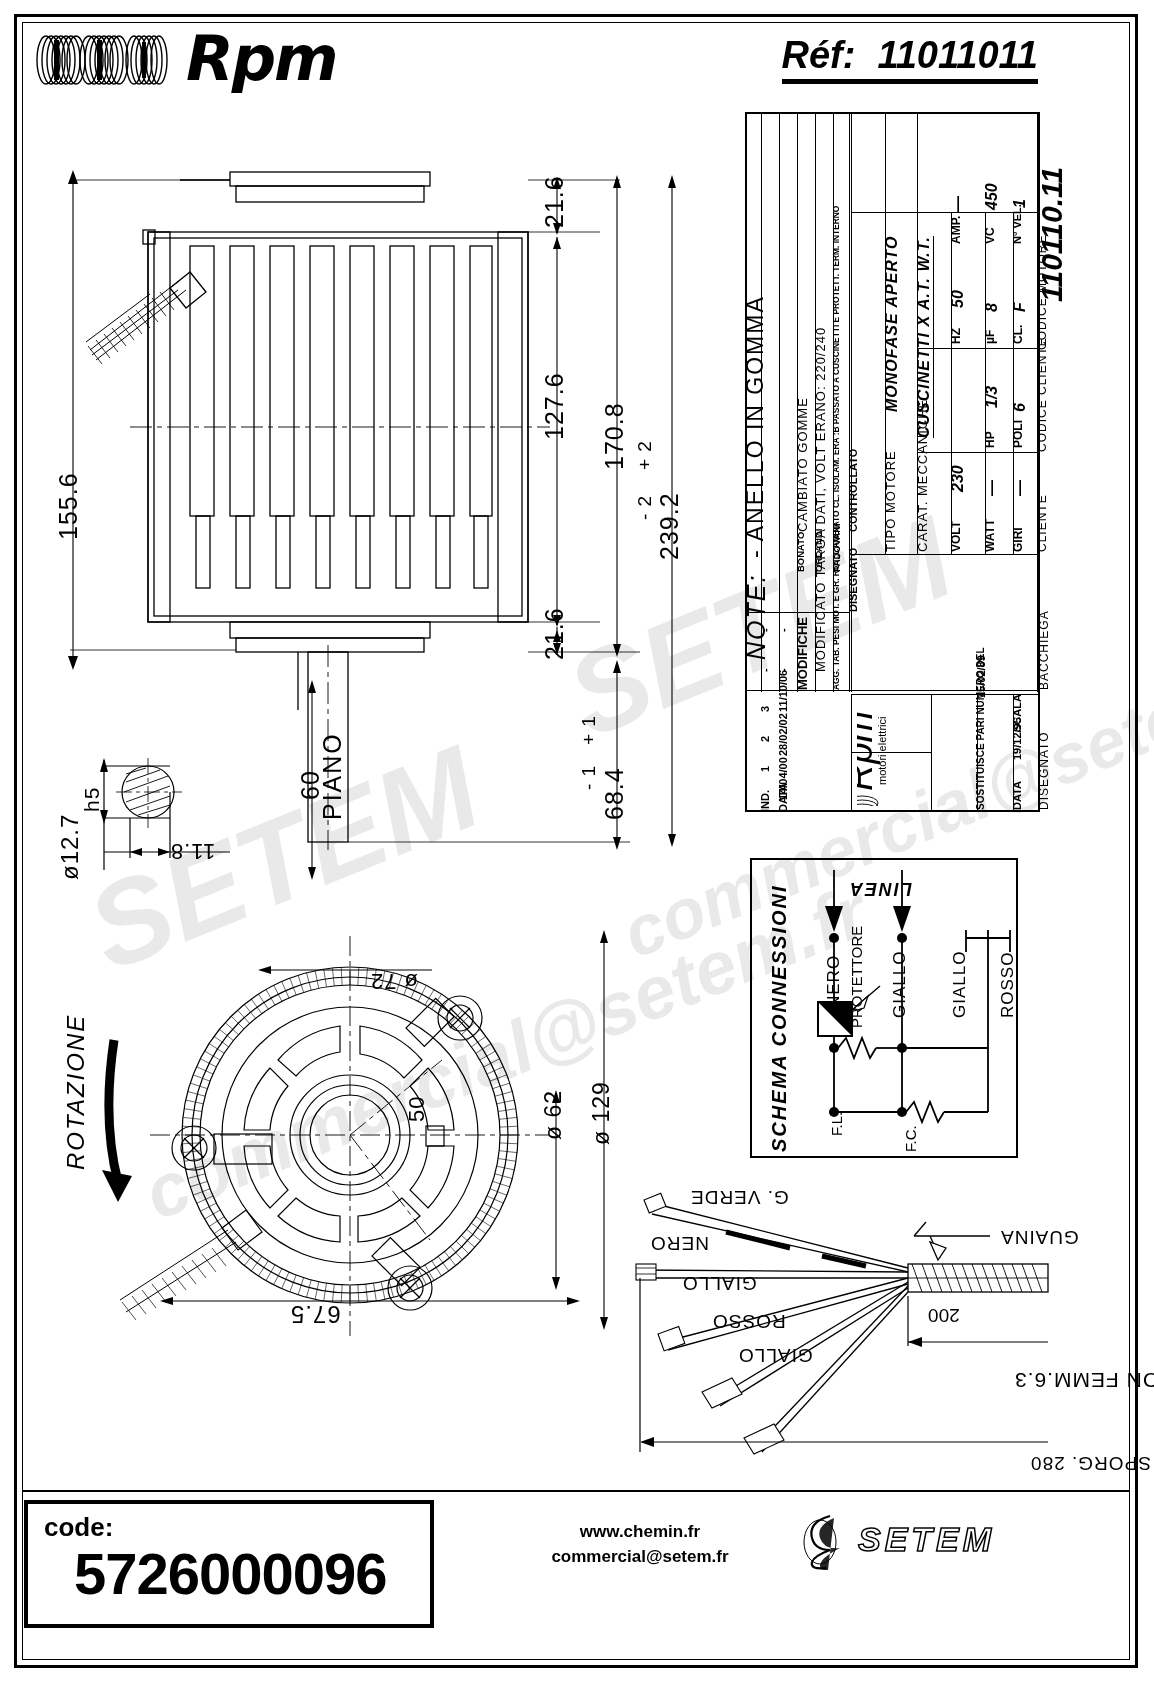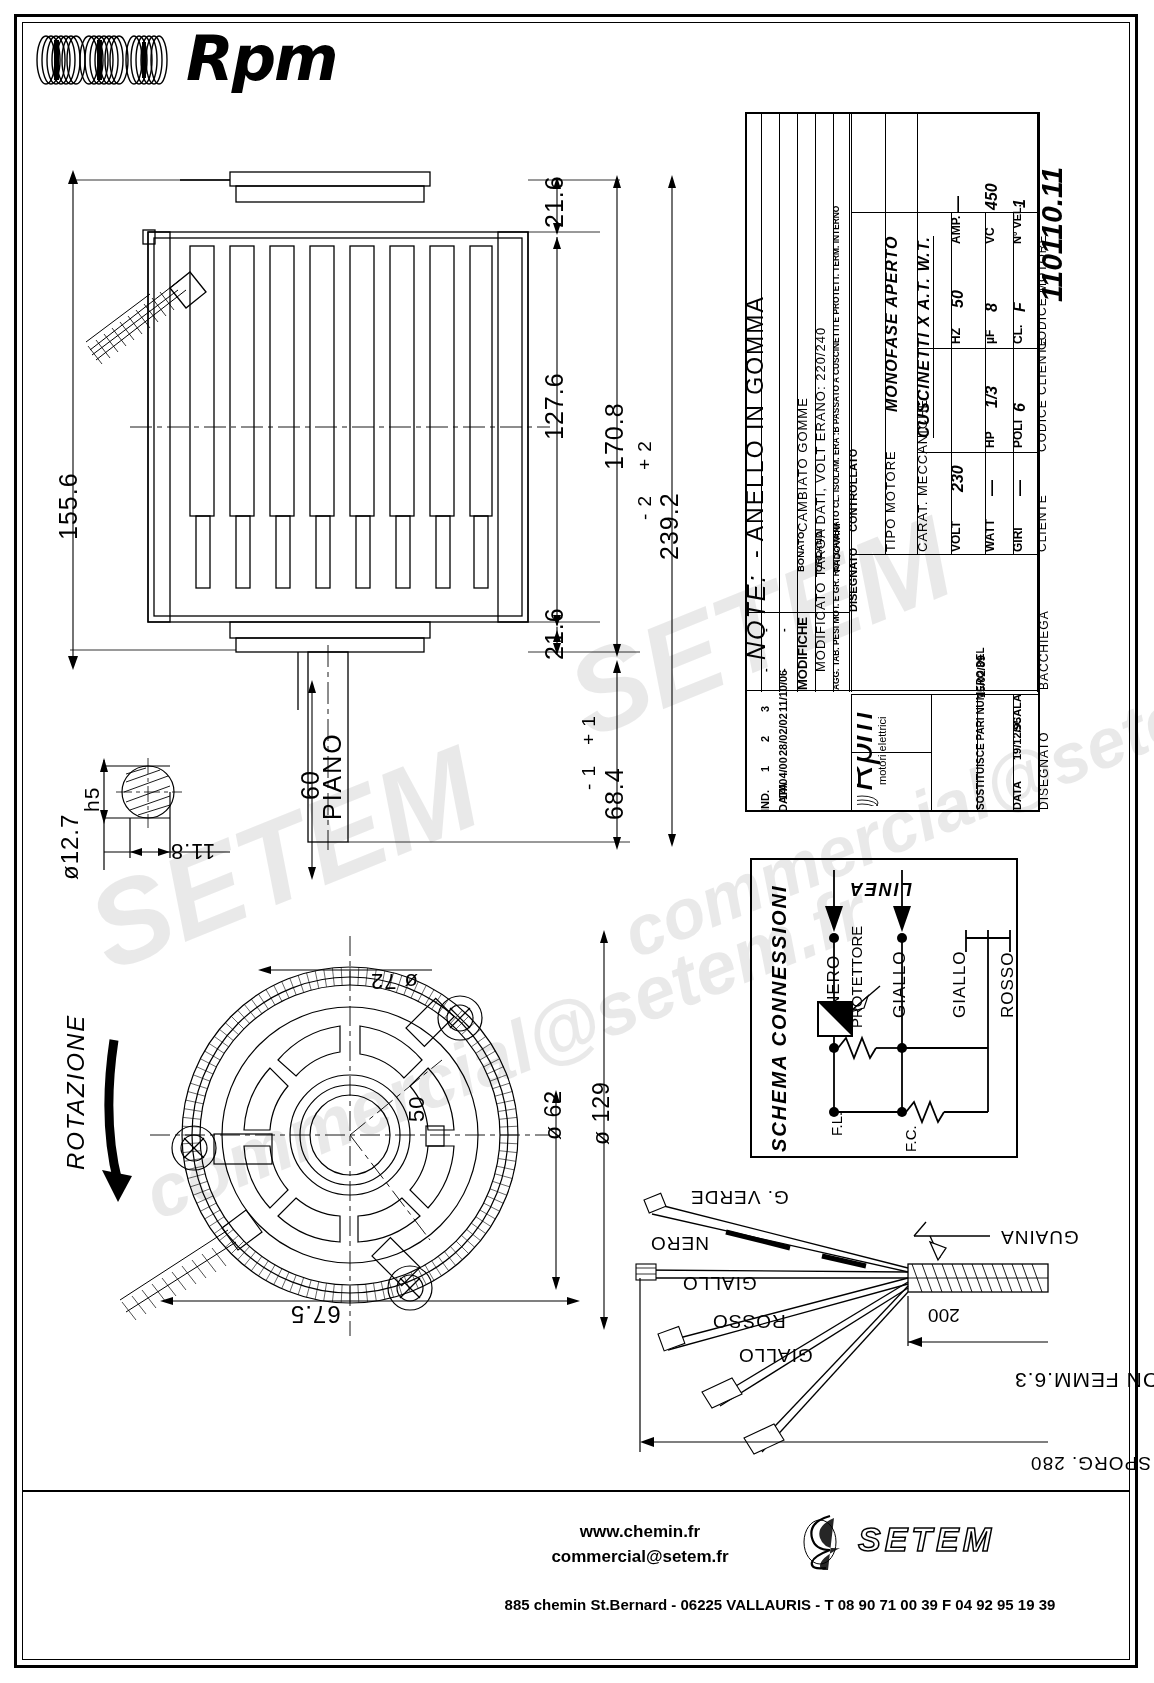--- a/index.html
+++ b/index.html
@@ -99,20 +99,23 @@
       </g>
       <g fill="#000">
         <rect x="20" y="6" width="5" height="40"></rect>
         <rect x="63" y="6" width="5" height="40"></rect>
         <rect x="108" y="8" width="4" height="36"></rect>
       </g>
     </svg>
     <div class="logo-word">Rpm</div>
   </div>
 
+  <div class="ref">
+    <span class="ref-label">Réf:</span><span>11011011</span>
+  </div>
 
   <svg style="position:absolute;left:30px;top:150px;" width="640" height="700" viewBox="0 0 640 700">
     <g stroke="#000" fill="none" stroke-width="1.3">
 
       <rect x="200" y="22" width="200" height="14"></rect>
       <rect x="206" y="36" width="188" height="16"></rect>
       <line x1="150" y1="30" x2="200" y2="30"></line>
       <rect x="113" y="80" width="12" height="14"></rect>
 
       <rect x="118" y="82" width="380" height="390"></rect>
@@ -762,26 +765,29 @@
   <div class="r180" style="left:682px;top:1272px;font-size:19px;letter-spacing:1px;">GIALLO</div>
   <div class="r180" style="left:712px;top:1310px;font-size:19px;letter-spacing:1px;">ROSSO</div>
   <div class="r180" style="left:738px;top:1344px;font-size:19px;letter-spacing:1px;">GIALLO</div>
   <div class="r180" style="left:1000px;top:1226px;font-size:19px;letter-spacing:1px;">GUAINA</div>
   <div class="r180" style="left:928px;top:1304px;font-size:19px;">200</div>
   <div class="r180" style="left:1014px;top:1368px;font-size:21px;letter-spacing:1px;">FASTON FEMM.6.3</div>
   <div class="r180" style="left:1030px;top:1452px;font-size:19px;letter-spacing:1px;">SPORG. 280</div>
 
   <div class="foot-line"></div>
 
+  <div class="codebox">
+    <div class="codelbl">code:</div>
+    <div class="codeval">5726000096</div>
+  </div>
 
   <div class="setem-web">
     <div>www.chemin.fr</div>
     <div>commercial@setem.fr</div>
   </div>
-  <div class="setem-addr">885 chemin St.Bernard  -   06225 VALLAURIS  -  T 08 90 71 00 39   F 04 92 95 19 39</div>
 
   <div class="setem-logo">
     <svg width="56" height="58" viewBox="0 0 56 58" style="position:absolute;left:0;top:2px;">
       <path d="M30 4 q-22 6 -18 22 q3 12 18 12 q-16 6 -18 12 q-2 8 14 6" fill="none" stroke="#000" stroke-width="2.2"></path>
       <path d="M34 6 q-18 8 -14 20 q4 12 20 10 q-20 10 -20 18 q0 5 8 4" fill="#000" opacity="0.85"></path>
       <ellipse cx="20" cy="30" rx="16" ry="22" fill="none" stroke="#000" stroke-width="1"></ellipse>
     </svg>
     <div class="setem-word">SETEM</div>
   </div>
 

